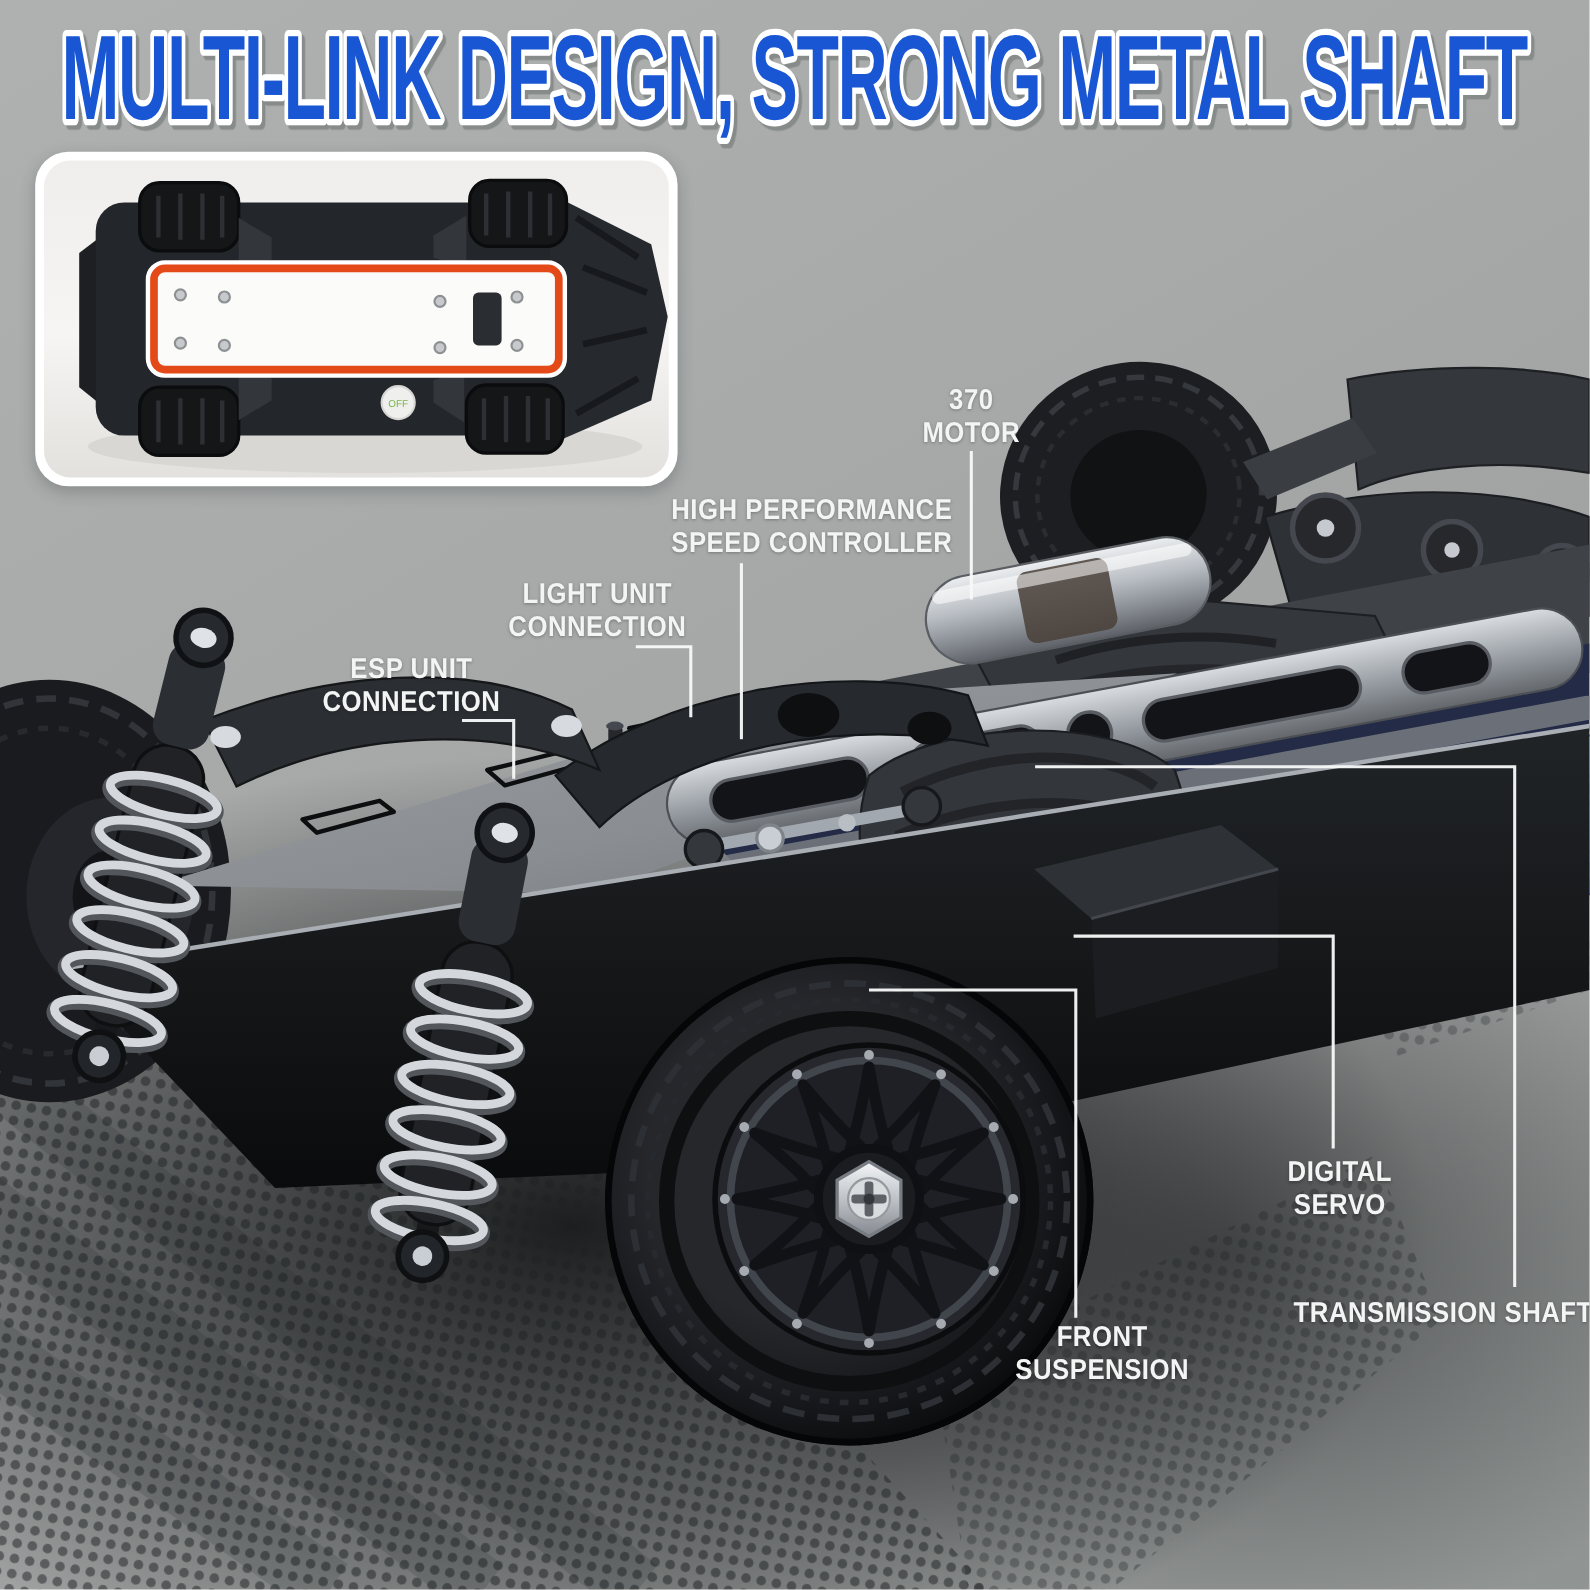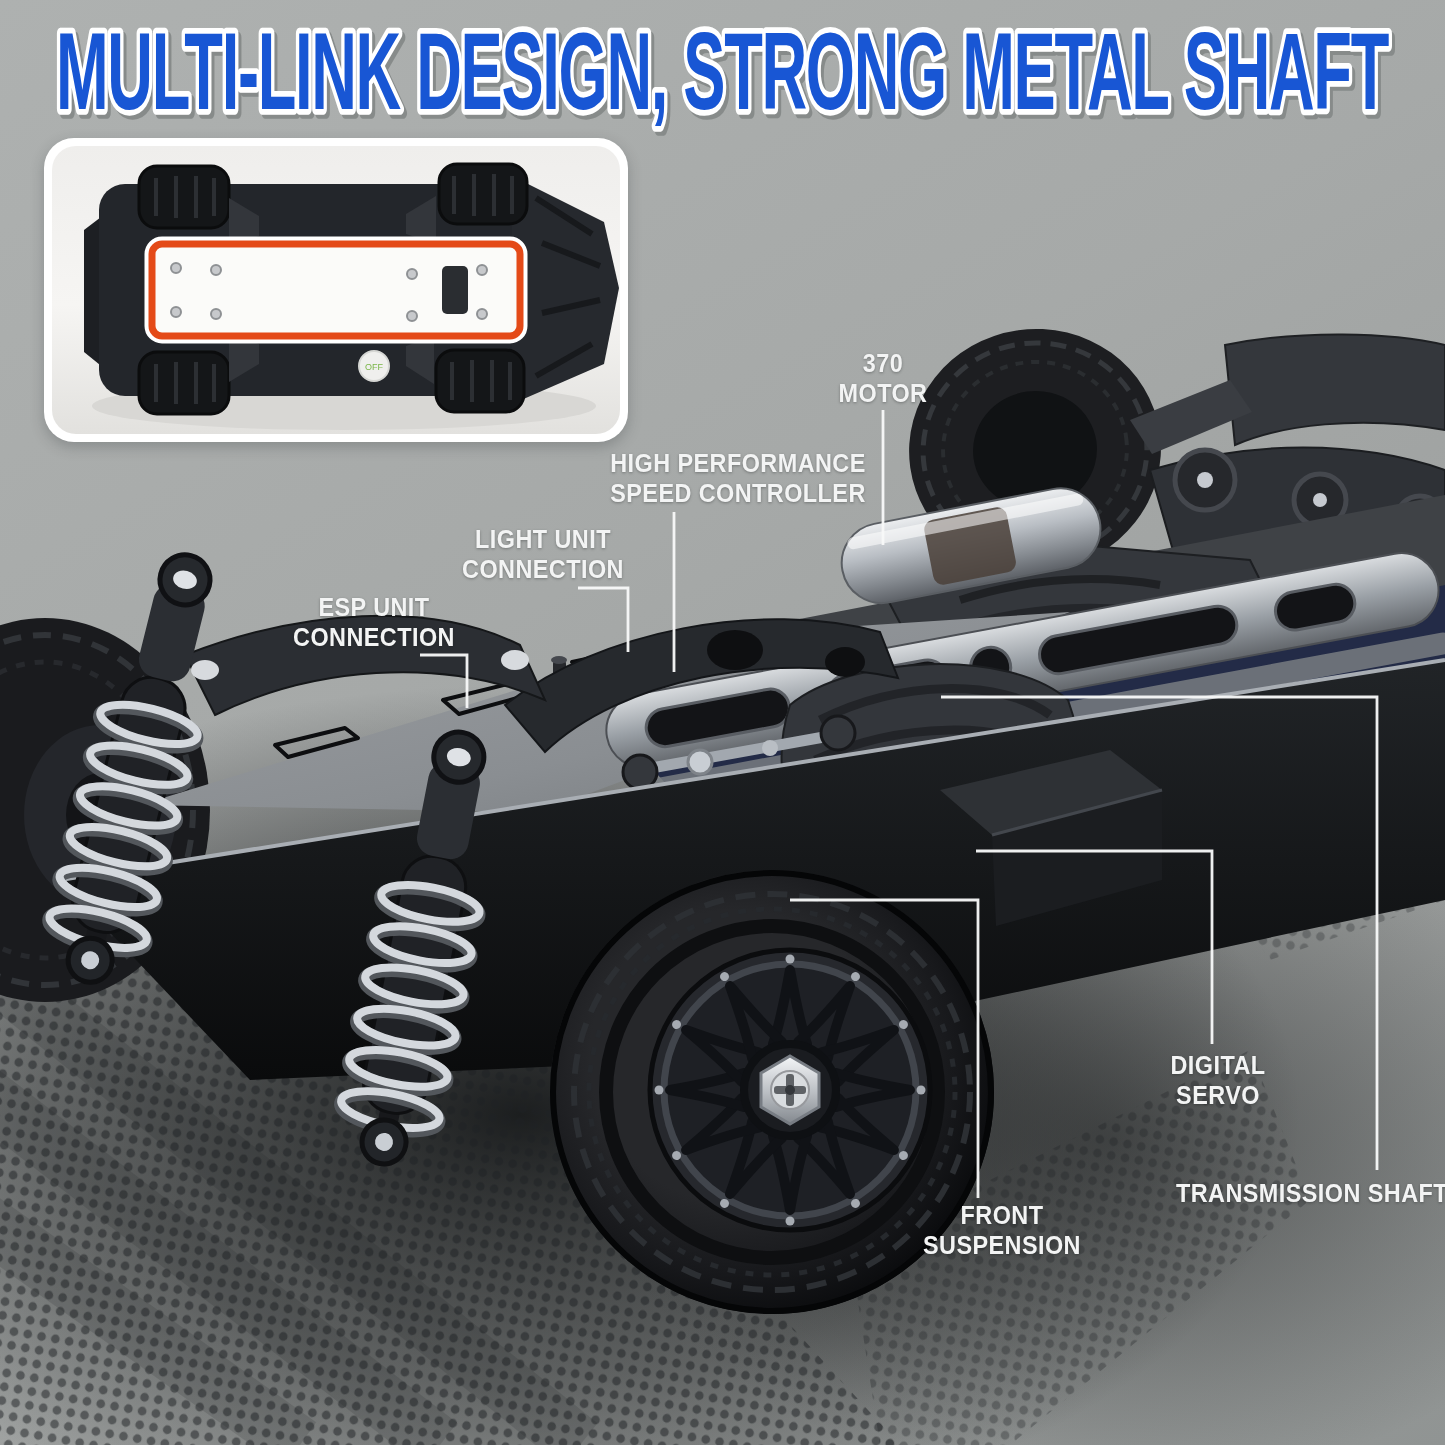--- a/index.html
+++ b/index.html
@@ -18,21 +18,21 @@
     stroke-linejoin:round;letter-spacing:-2px;
   }
   .callout{
     position:absolute;color:#f3f4f4;font-weight:bold;font-size:26px;line-height:1.16;
     text-align:center;letter-spacing:.5px;white-space:nowrap;
     transform:translateX(-50%) scaleX(.9);transform-origin:center top;
     text-shadow:0 1px 3px rgba(20,22,24,.35);
   }
   .callout span{display:block;}
   .inset{
-    position:absolute;left:44px;top:138px;width:584px;height:304px;
+    position:absolute;left:32px;top:138px;width:584px;height:304px;
     background:#ffffff;border-radius:30px;box-shadow:0 5px 14px rgba(40,44,46,.25);
   }
   .inset svg{display:block;}
 </style>
 </head>
 <body>
 
 <svg id="scene" width="1445" height="1445" viewBox="0 0 1445 1445">
   <defs>
     <radialGradient id="shadowR1" cx="50%" cy="50%" r="50%">

